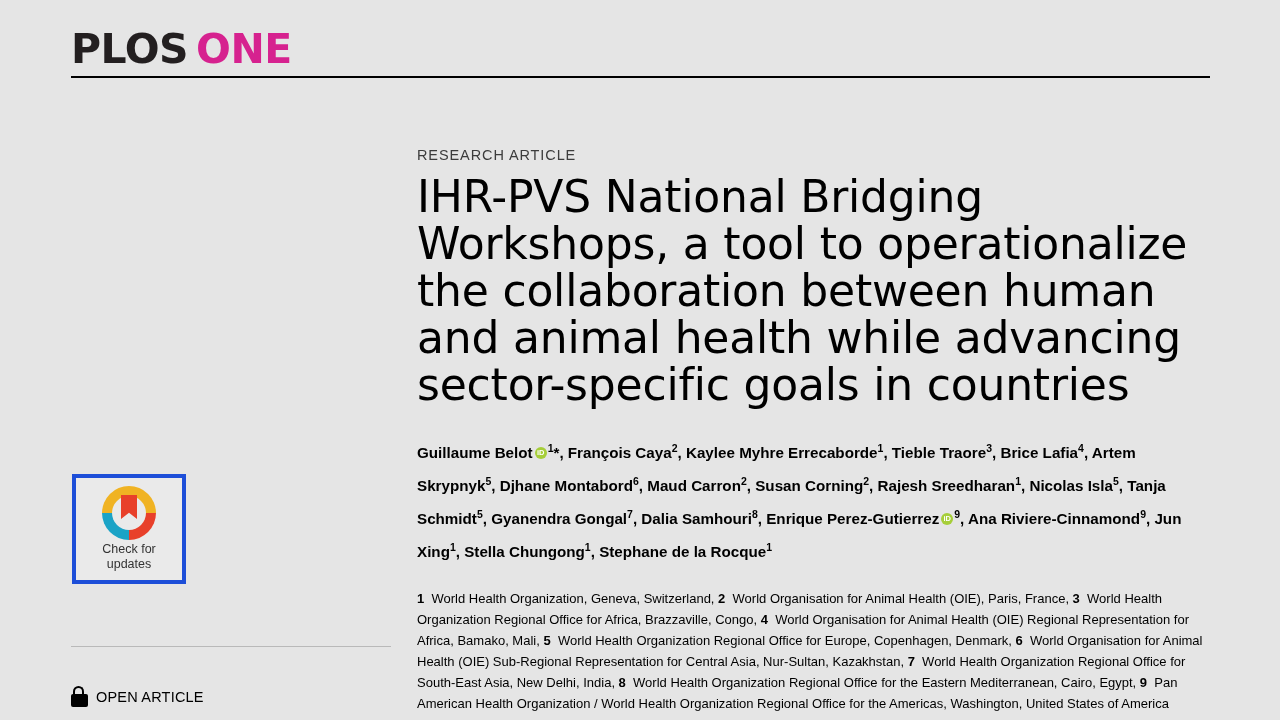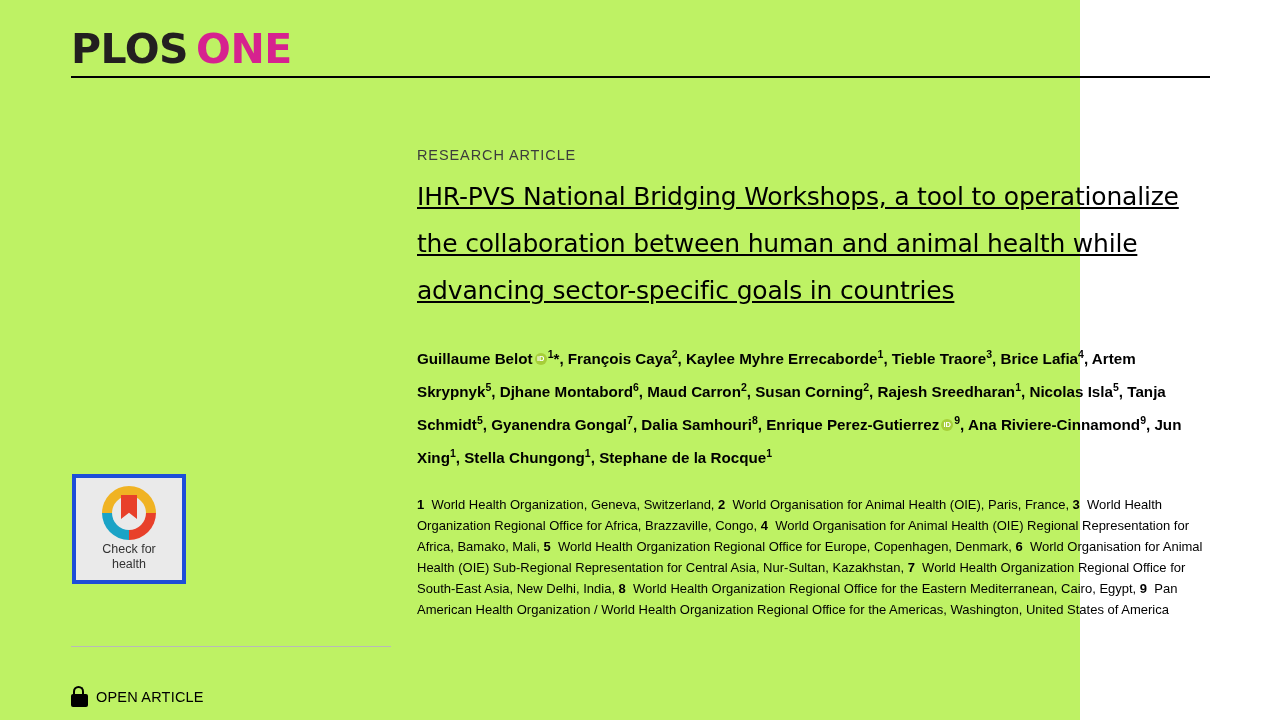--- a/index.html
+++ b/index.html
@@ -11,23 +11,23 @@
     width: 1280px;
     height: 720px;
     overflow: hidden;
     font-family: "Liberation Sans", sans-serif;
     color: #000000;
     position: relative;
   }
   .page {
     position: absolute;
     left: 0; top: 0;
-    width: 1080px;
+    width: 1280px;
     height: 720px;
-    background: #bef264;
+    background: #e5e5e5;
   }
 
   
   .masthead {
     position: absolute;
     left: 71px;
     top: 26px;
     width: 1139px;
   }
   .logo {
@@ -159,28 +159,27 @@
     width: 790px;
   }
   .kicker {
     font-size: 14.5px;
     letter-spacing: 0.9px;
     color: #3c3c3c;
     margin: 0 0 10px 0;
   }
   .title {
     font-family: "DejaVu Sans", sans-serif;
-    font-size: 25px;
+    font-size: 44px;
     line-height: 47px;
     font-weight: normal;
     color: #000000;
     margin: 4px 0 26px 0;
     letter-spacing: -0.2px;
     max-width: 775px;
-    text-decoration: underline;
   }
 
   .authors {
     font-size: 15.2px;
     font-weight: bold;
     line-height: 29px;
     color: #000;
     margin: 0 0 22px 0;
     max-width: 790px;
   }
@@ -229,21 +228,21 @@
       <span class="plos">PLOS</span><span class="one">ONE</span>
     </div>
   </div>
   <div class="masthead-rule"></div>
 
   <div class="crossmark">
     <div class="crossmark-badge">
       <div class="crossmark-flag"></div>
     </div>
     <div class="crossmark-text">Check for</div>
-    <div class="crossmark-text">health</div>
+    <div class="crossmark-text">updates</div>
   </div>
 
   <div class="left-rule"></div>
 
   <div class="open-access">
     <span class="lock-icon">
       <span class="shackle"></span>
       <span class="body"></span>
     </span>
     <span class="open-access-label">OPEN ARTICLE</span>

